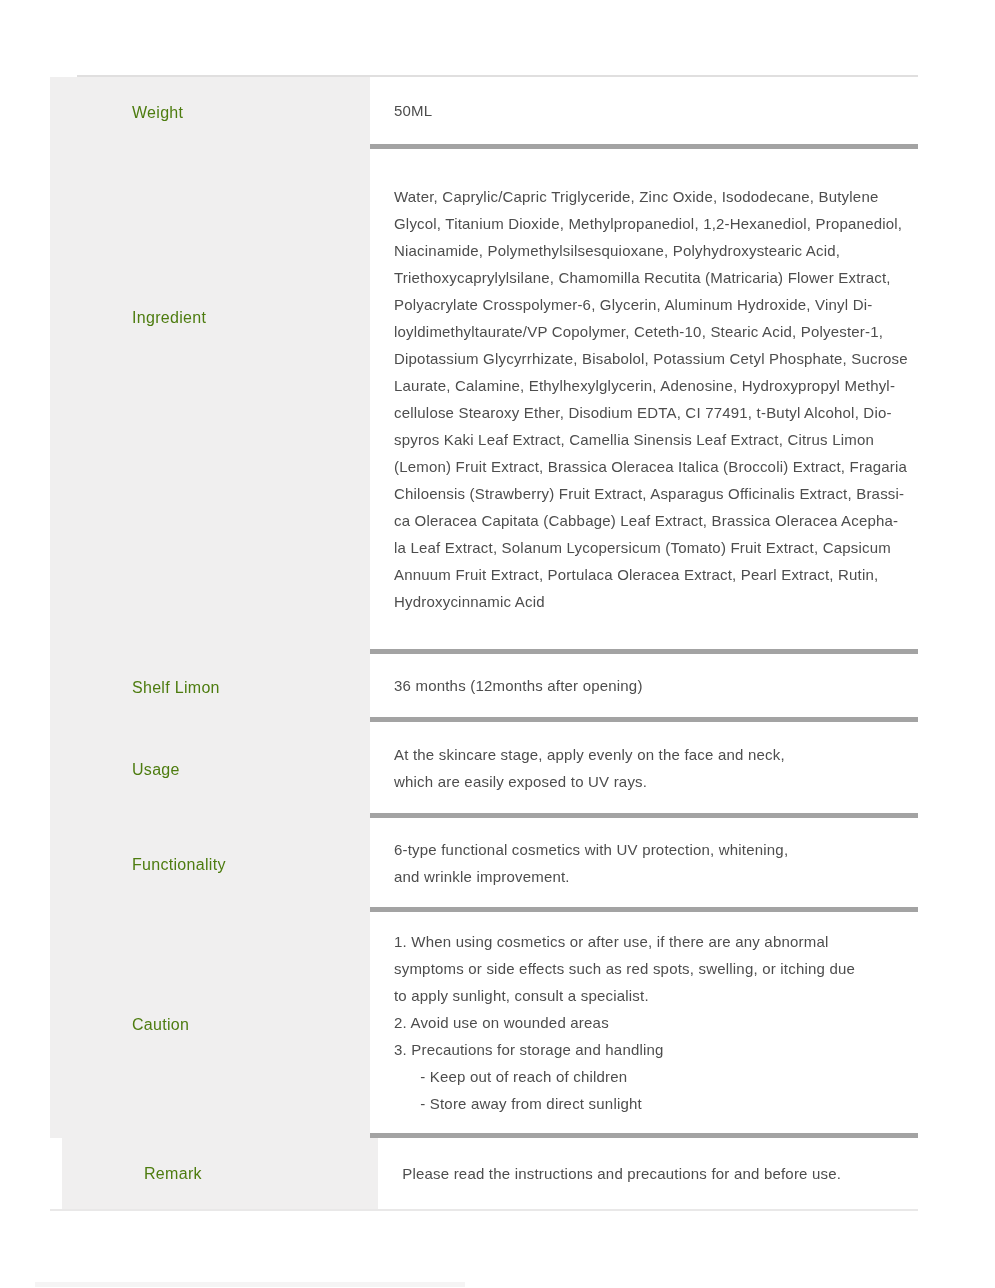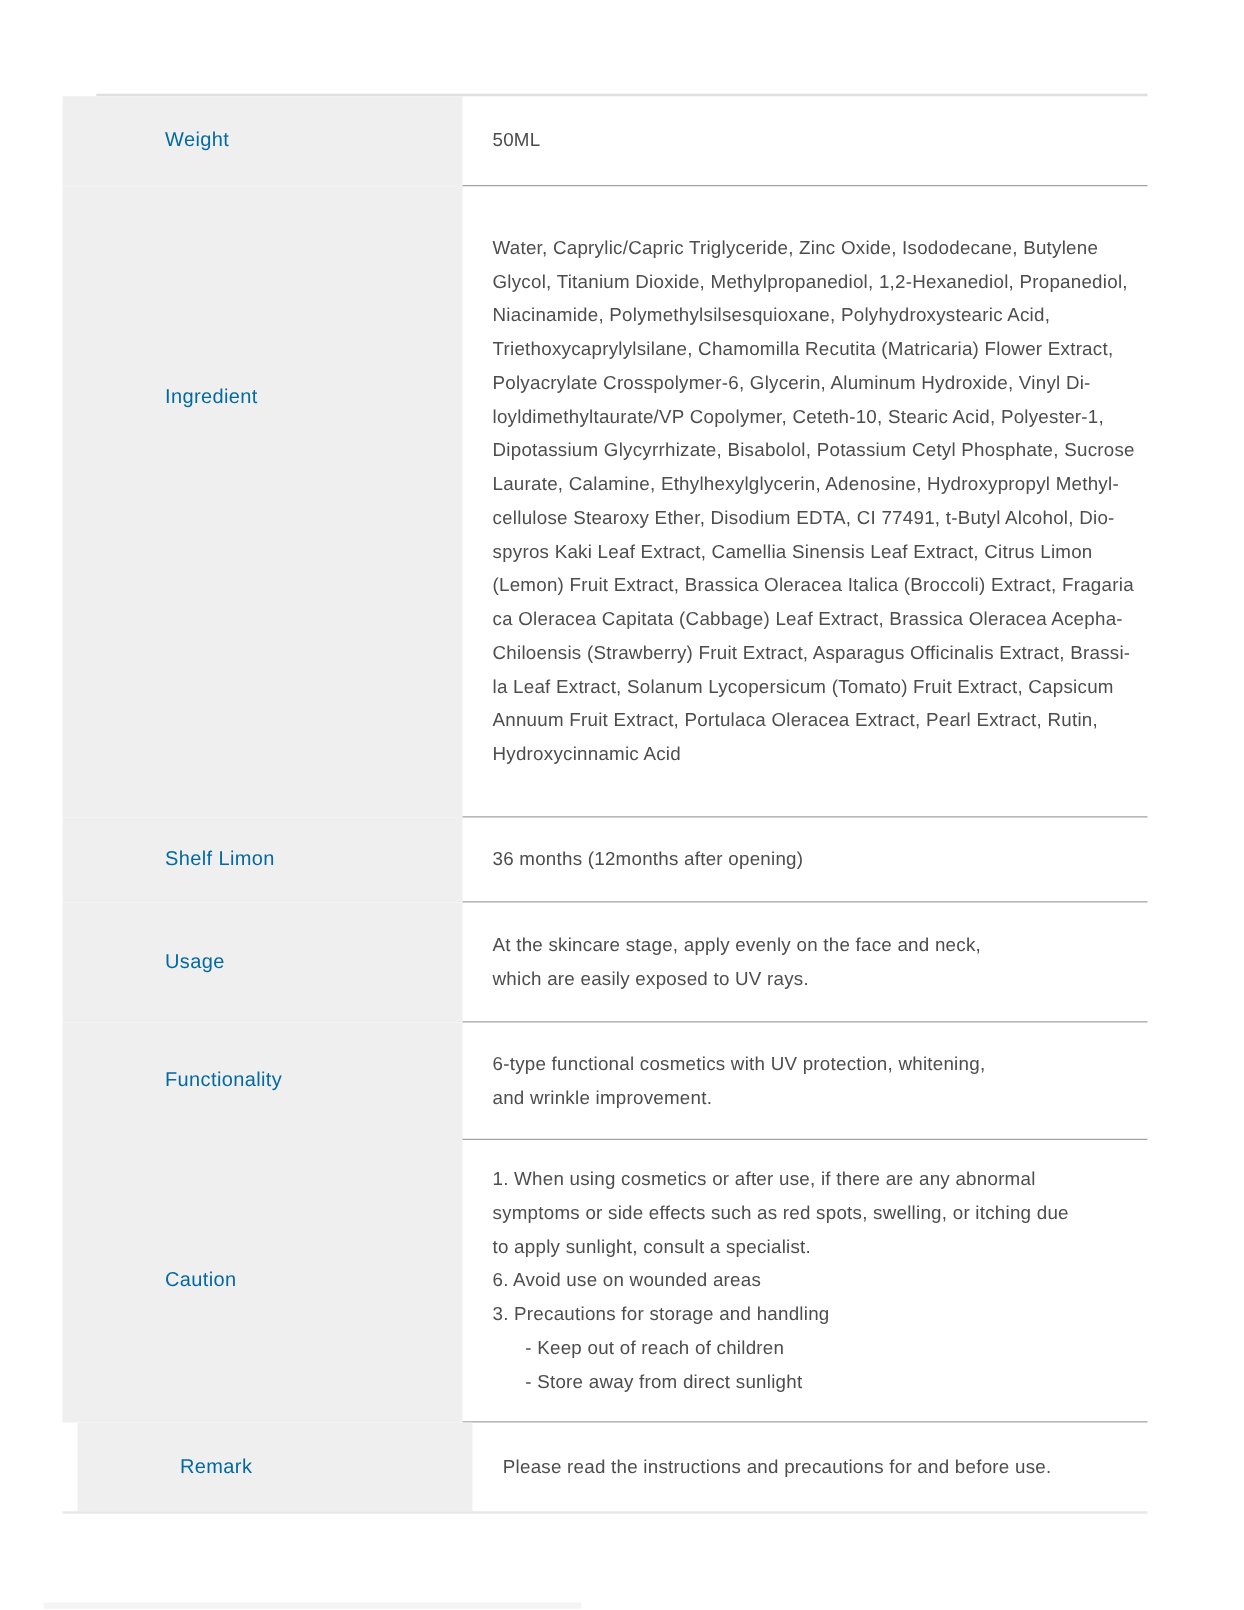--- a/index.html
+++ b/index.html
@@ -34,32 +34,32 @@
   .row { display: flex; }
 
   .label-cell {
     width: 320px;
     background: #f0efef;
     display: flex;
     align-items: center;
     padding-left: 82px;
     font-size: 16px;
     line-height: 22px;
-    color: #0369a1;
+    color: #4d7c0f;
     letter-spacing: 0.3px;
   }
 
   .value-cell {
     width: 548px;
     padding-left: 24px;
     padding-right: 2px;
     display: flex;
     flex-direction: column;
     justify-content: center;
-    border-bottom: 1px solid #a3a3a3;
+    border-bottom: 5px solid #a3a3a3;
     font-size: 15px;
     color: #4d4d4d;
     letter-spacing: 0.2px;
   }
 
   .line { line-height: 27px; white-space: pre-wrap; }
 
   
   .r-weight        { height: 72px; }
   .r-ingredient    { height: 505px; }
@@ -113,22 +113,22 @@
           <div class="line">Glycol, Titanium Dioxide, Methylpropanediol, 1,2-Hexanediol, Propanediol,</div>
           <div class="line">Niacinamide, Polymethylsilsesquioxane, Polyhydroxystearic Acid,</div>
           <div class="line">Triethoxycaprylylsilane, Chamomilla Recutita (Matricaria) Flower Extract,</div>
           <div class="line">Polyacrylate Crosspolymer-6, Glycerin, Aluminum Hydroxide, Vinyl Di-</div>
           <div class="line">loyldimethyltaurate/VP Copolymer, Ceteth-10, Stearic Acid, Polyester-1,</div>
           <div class="line">Dipotassium Glycyrrhizate, Bisabolol, Potassium Cetyl Phosphate, Sucrose</div>
           <div class="line">Laurate, Calamine, Ethylhexylglycerin, Adenosine, Hydroxypropyl Methyl-</div>
           <div class="line">cellulose Stearoxy Ether, Disodium EDTA, CI 77491, t-Butyl Alcohol, Dio-</div>
           <div class="line">spyros Kaki Leaf Extract, Camellia Sinensis Leaf Extract, Citrus Limon</div>
           <div class="line">(Lemon) Fruit Extract, Brassica Oleracea Italica (Broccoli) Extract, Fragaria</div>
+          <div class="line">Chiloensis (Strawberry) Fruit Extract, Asparagus Officinalis Extract, Brassi-</div>
           <div class="line">ca Oleracea Capitata (Cabbage) Leaf Extract, Brassica Oleracea Acepha-</div>
-          <div class="line">Chiloensis (Strawberry) Fruit Extract, Asparagus Officinalis Extract, Brassi-</div>
           <div class="line">la Leaf Extract, Solanum Lycopersicum (Tomato) Fruit Extract, Capsicum</div>
           <div class="line">Annuum Fruit Extract, Portulaca Oleracea Extract, Pearl Extract, Rutin,</div>
           <div class="line">Hydroxycinnamic Acid</div>
         </div>
     </div>
 
     <div class="row r-shelf-life">
       <div class="label-cell">
         <span>Shelf Limon</span>
       </div>
@@ -158,21 +158,21 @@
     </div>
 
     <div class="row r-caution">
       <div class="label-cell">
         <span>Caution</span>
       </div>
       <div class="value-cell">
           <div class="line">1. When using cosmetics or after use, if there are any abnormal</div>
           <div class="line">symptoms or side effects such as red spots, swelling, or itching due</div>
           <div class="line">to apply sunlight, consult a specialist.</div>
-          <div class="line">6. Avoid use on wounded areas</div>
+          <div class="line">2. Avoid use on wounded areas</div>
           <div class="line">3. Precautions for storage and handling</div>
           <div class="line">      - Keep out of reach of children</div>
           <div class="line">      - Store away from direct sunlight</div>
         </div>
     </div>
 
     <div class="row r-remark">
       <div class="label-cell">
         <span>Remark</span>
       </div>

